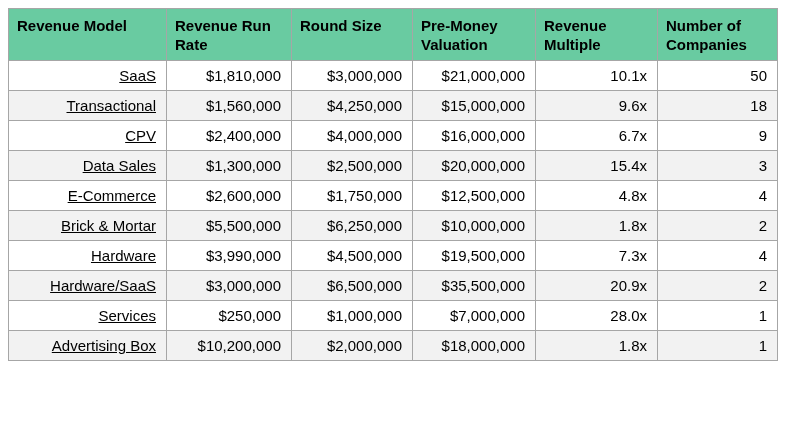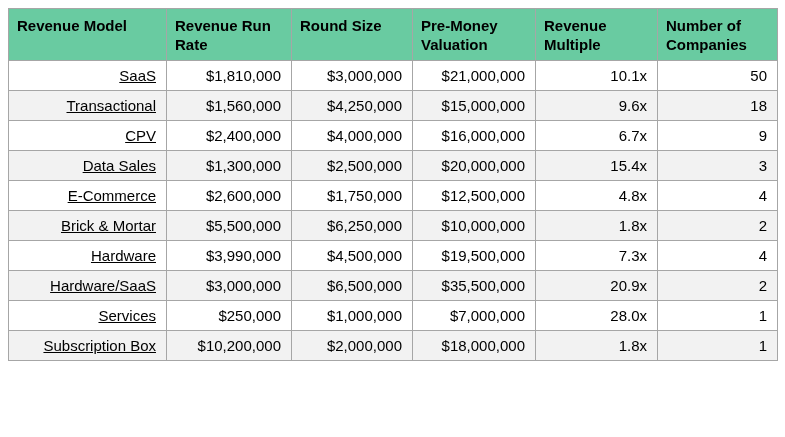--- a/index.html
+++ b/index.html
@@ -150,21 +150,21 @@
         </tr>
         <tr>
           <td>Services</td>
           <td>$250,000</td>
           <td>$1,000,000</td>
           <td>$7,000,000</td>
           <td>28.0x</td>
           <td>1</td>
         </tr>
         <tr>
-          <td>Subscription Box</td>
+          <td>Advertising Box</td>
           <td>$10,200,000</td>
           <td>$2,000,000</td>
           <td>$18,000,000</td>
           <td>1.8x</td>
           <td>1</td>
         </tr>
       </tbody>
   </table>
 </div>
 

